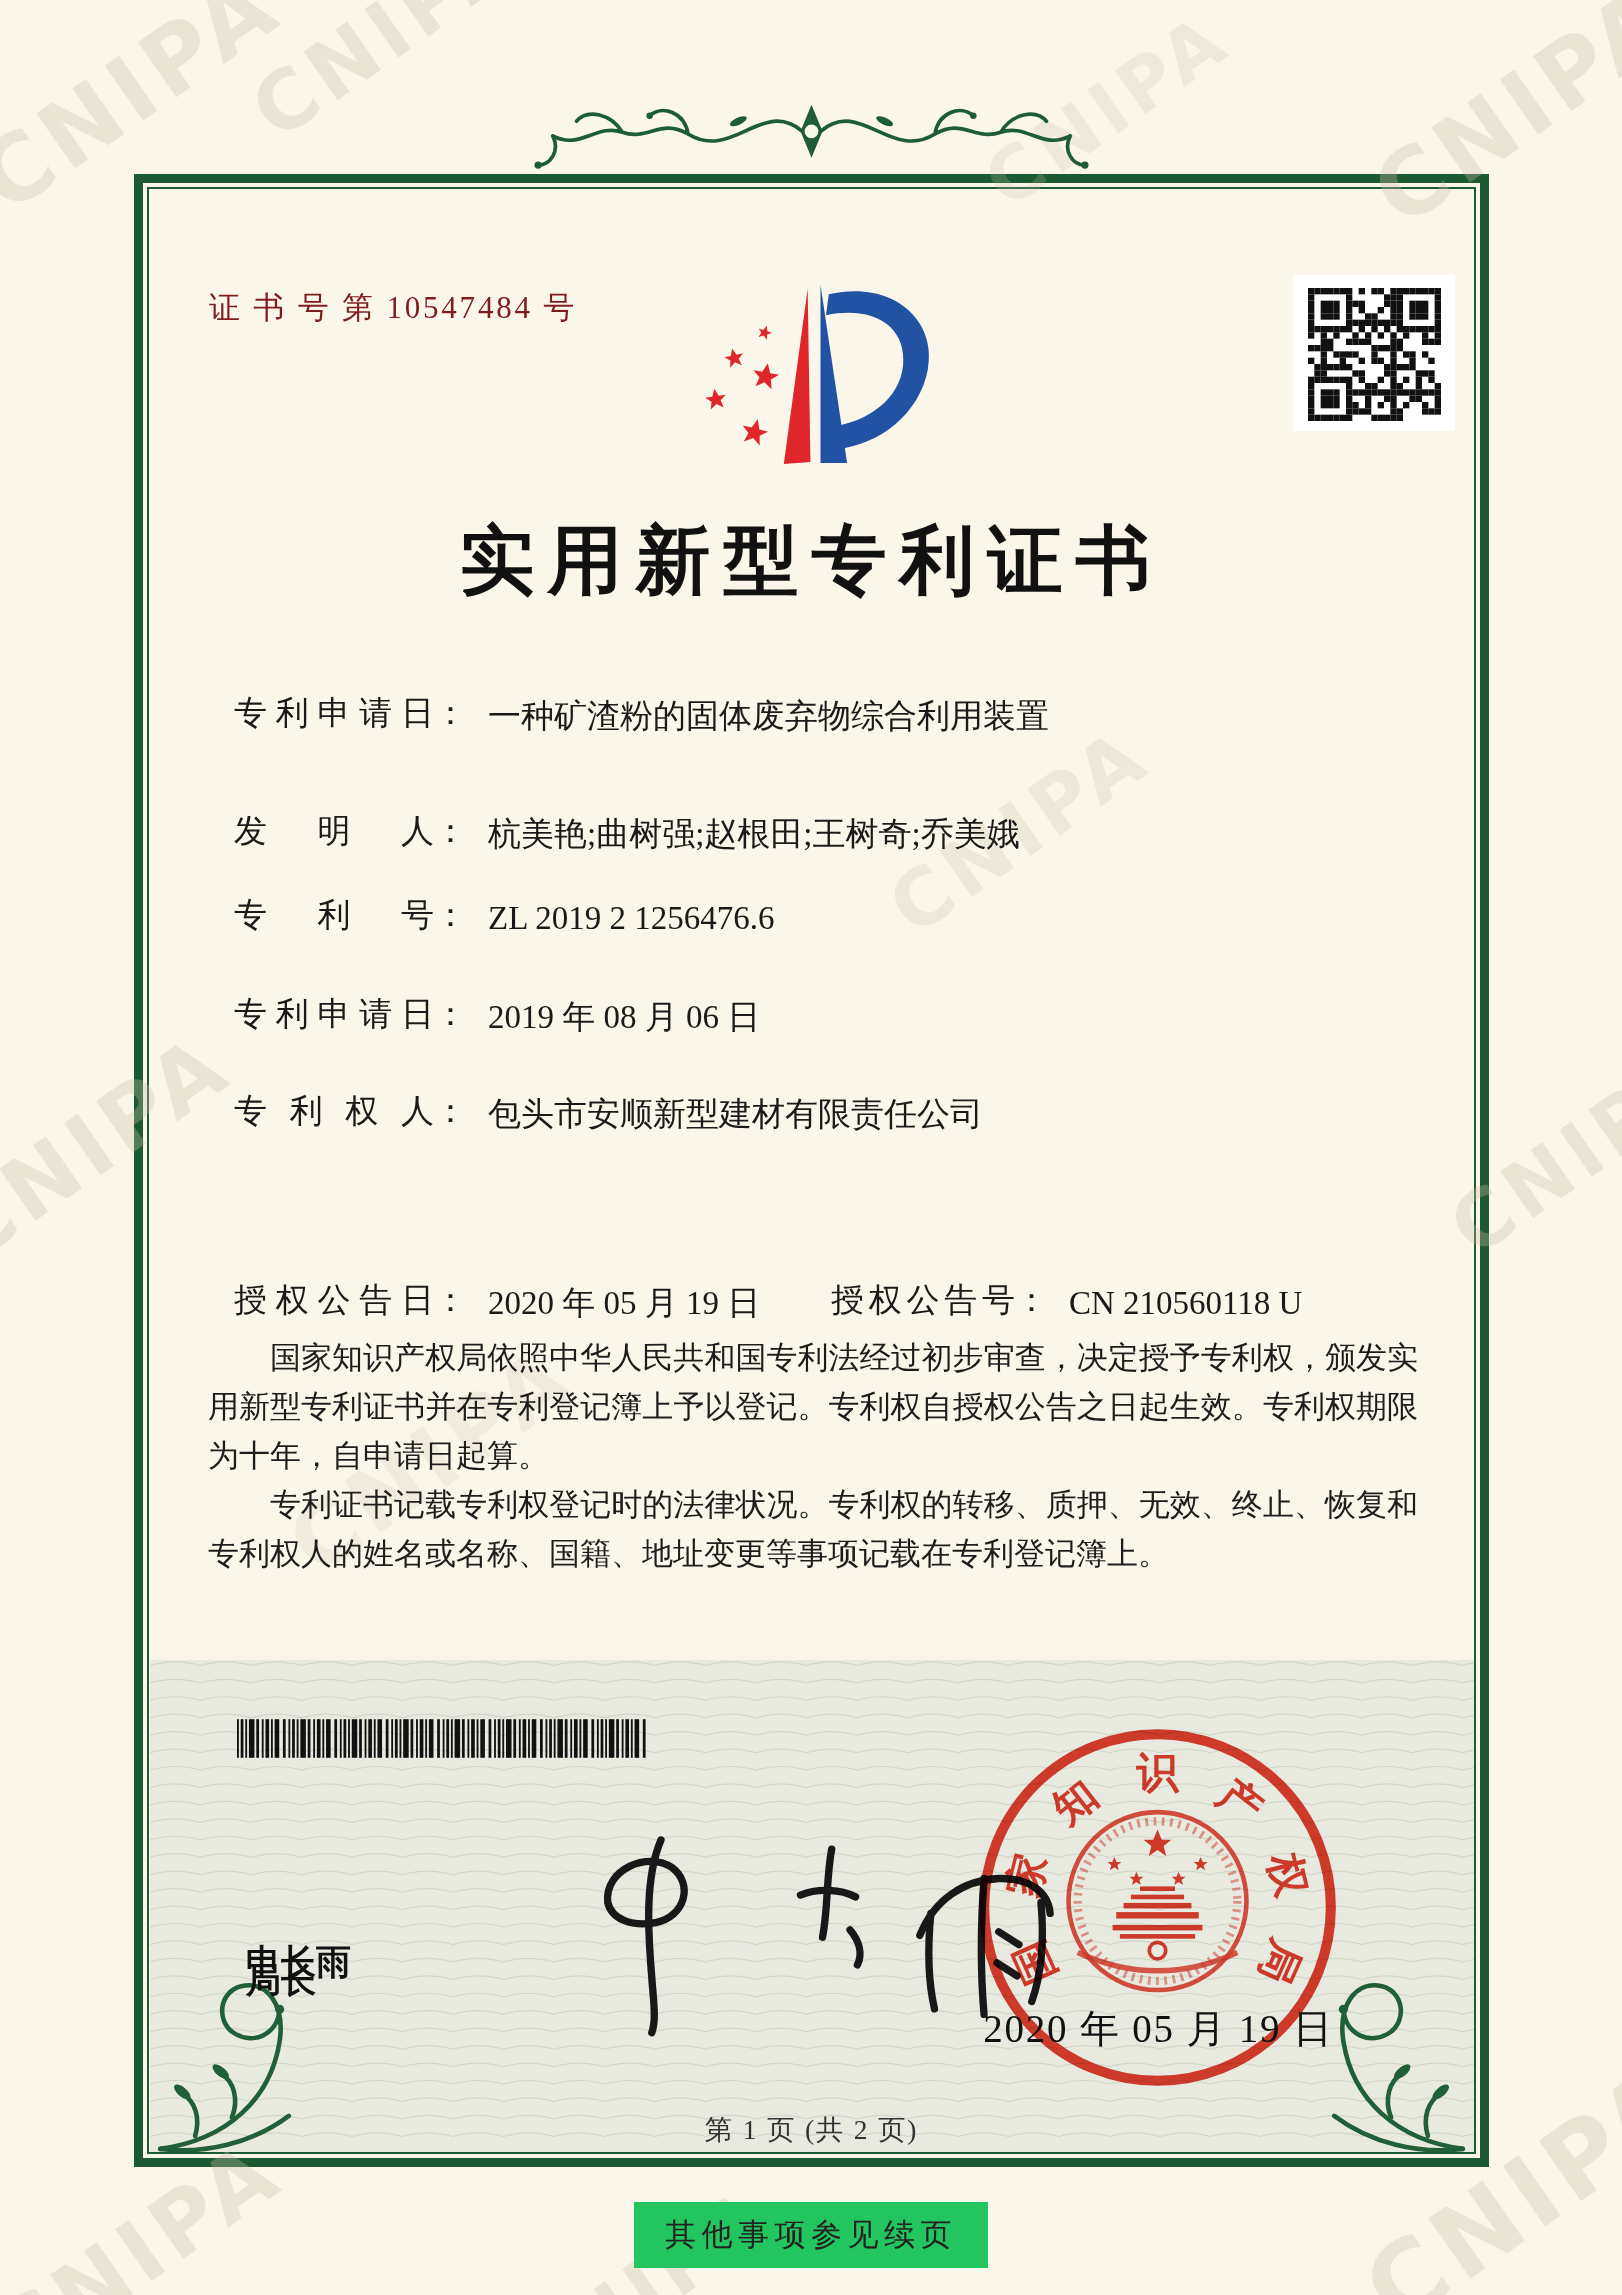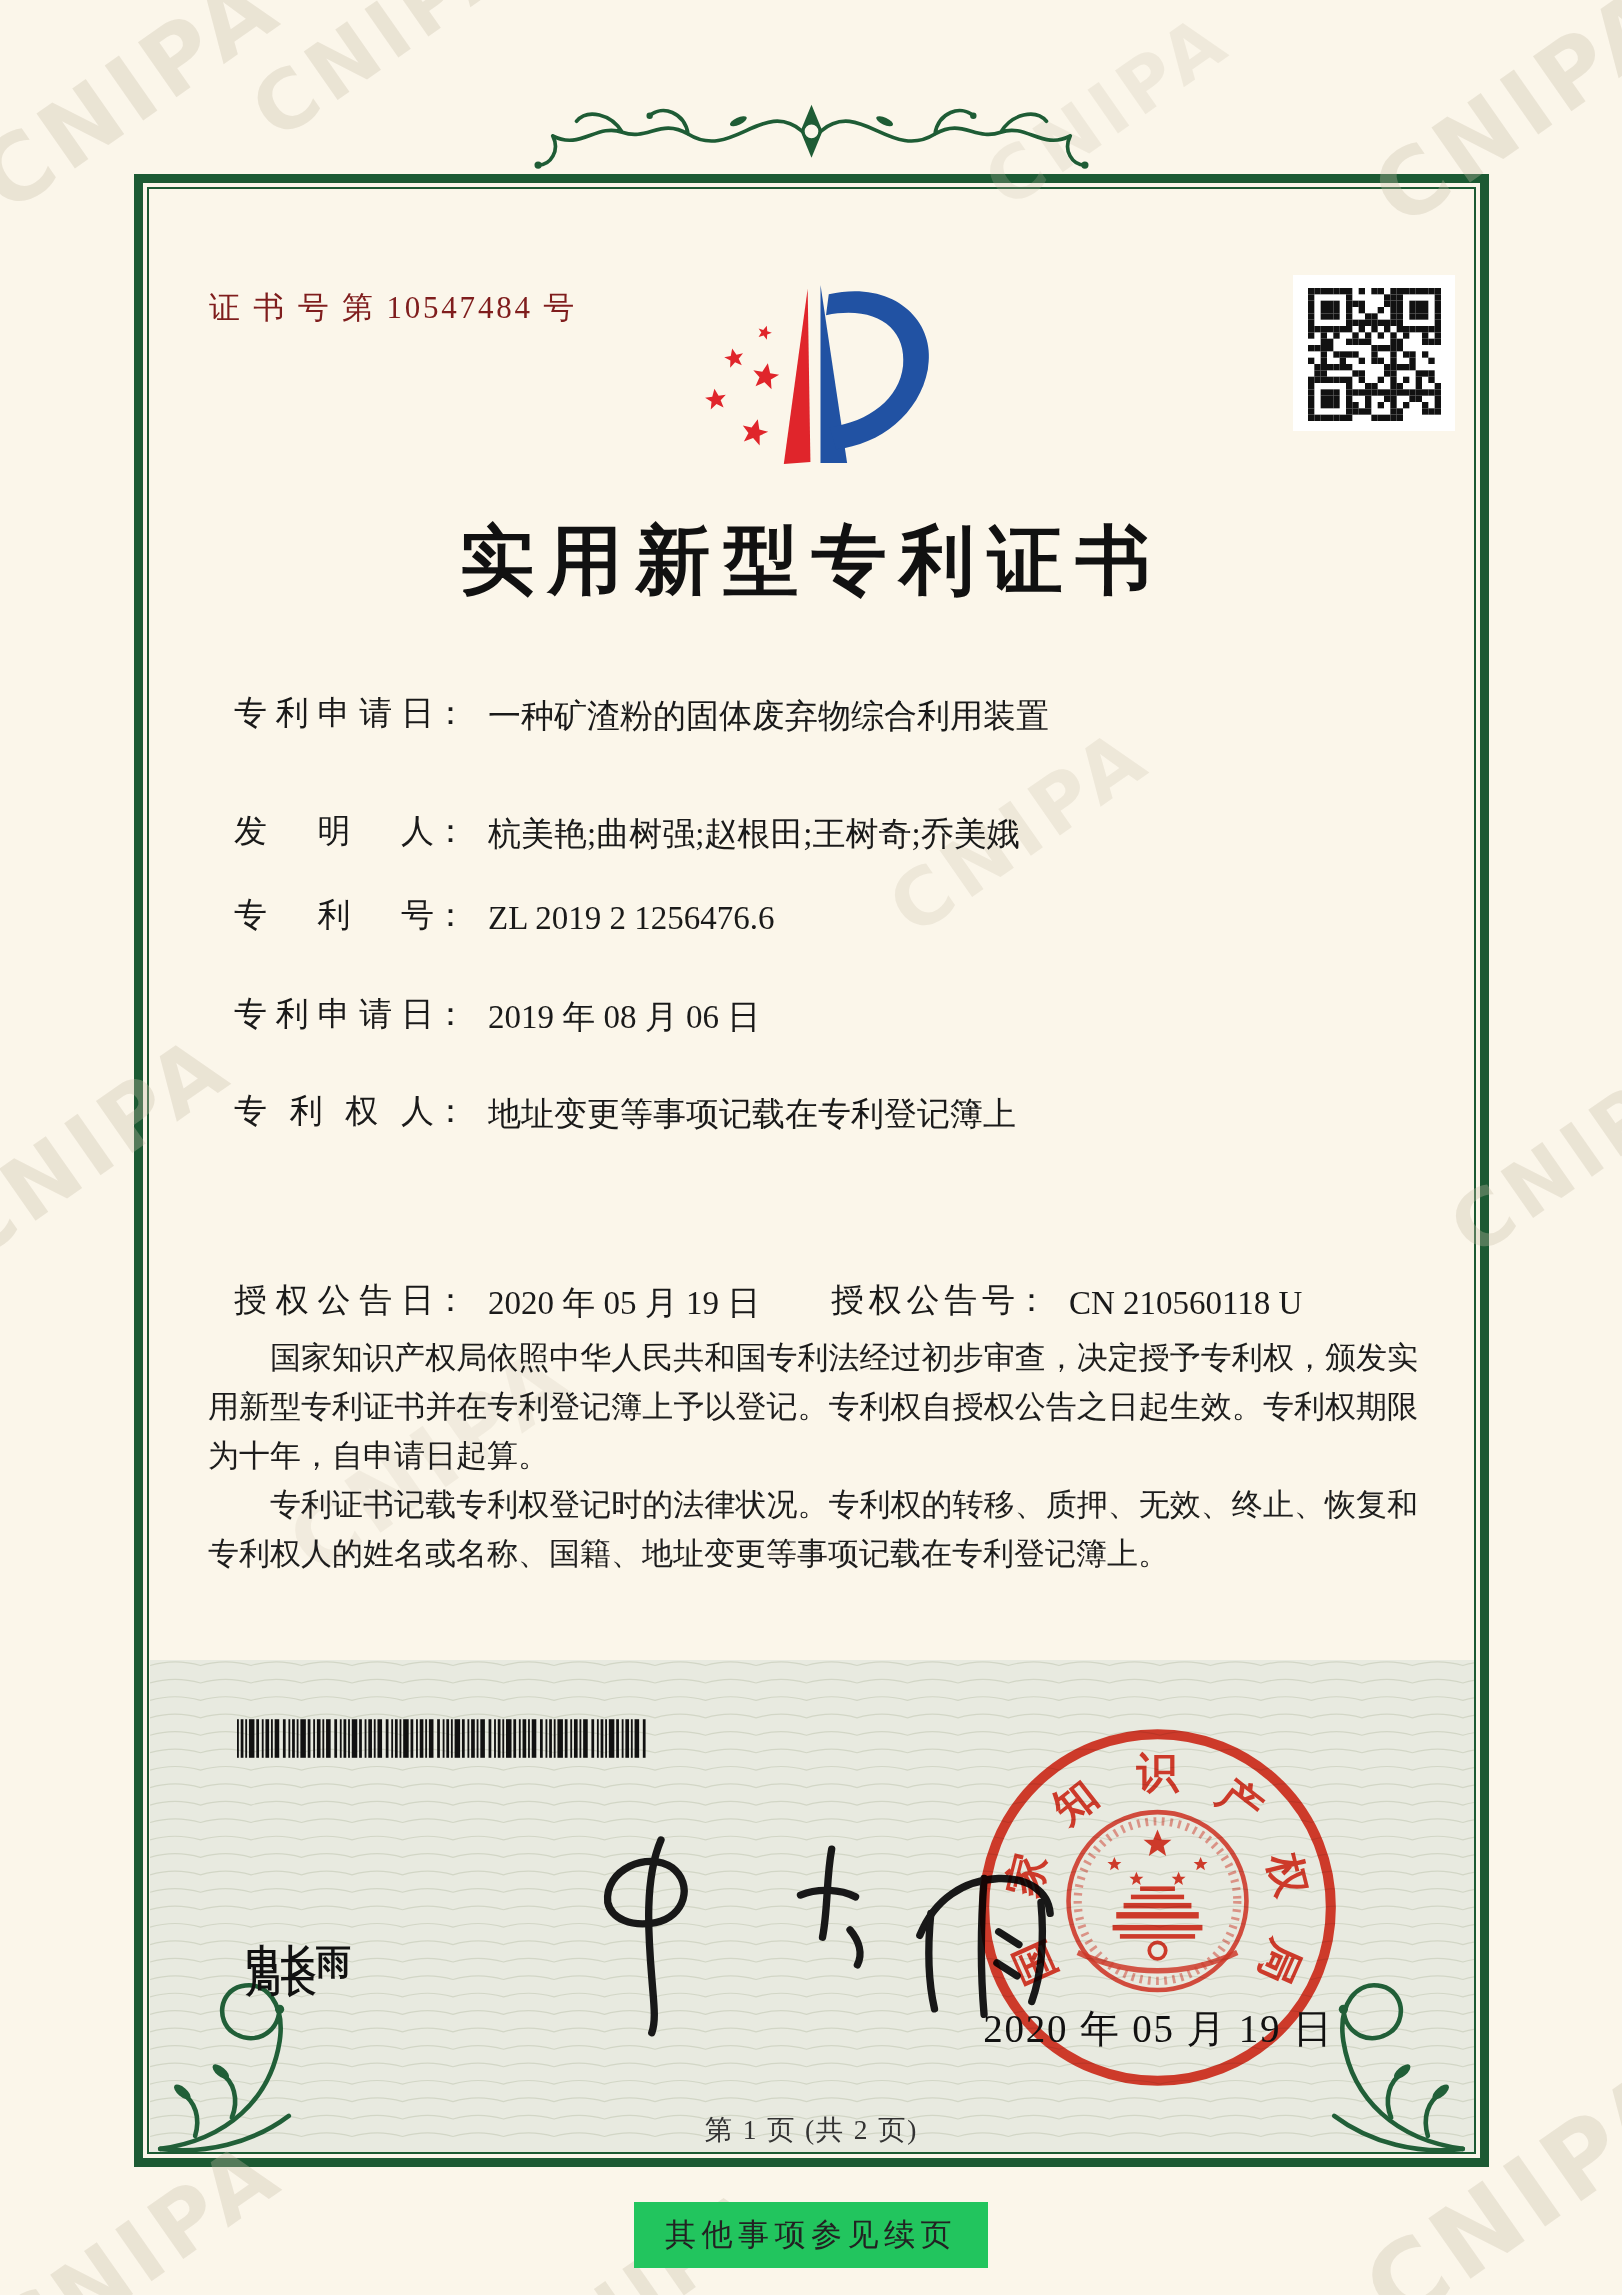--- a/index.html
+++ b/index.html
@@ -424,21 +424,21 @@
   <div class="content frow" style="top:809px;">
     <span class="flabel">发明人</span><span class="fcolon">：</span><span class="fvalue">杭美艳;曲树强;赵根田;王树奇;乔美娥</span>
   </div>
   <div class="content frow" style="top:893px;">
     <span class="flabel">专利号</span><span class="fcolon">：</span><span class="fvalue">ZL 2019 2 1256476.6</span>
   </div>
   <div class="content frow" style="top:992px;">
     <span class="flabel">专利申请日</span><span class="fcolon">：</span><span class="fvalue">2019 年 08 月 06 日</span>
   </div>
   <div class="content frow" style="top:1089px;">
-    <span class="flabel">专利权人</span><span class="fcolon">：</span><span class="fvalue">地址变更等事项记载在专利登记簿上</span>
+    <span class="flabel">专利权人</span><span class="fcolon">：</span><span class="fvalue">包头市安顺新型建材有限责任公司</span>
   </div>
 
   <div class="content frow" style="top:1278px;">
     <span class="flabel">授权公告日</span><span class="fcolon">：</span><span class="fvalue">2020 年 05 月 19 日</span>
     <span class="grant2">
       <span class="glabel">授权公告号</span><span class="fcolon">：</span><span class="fvalue">CN 210560118 U</span>
     </span>
   </div>
 
   <div class="content paras">

